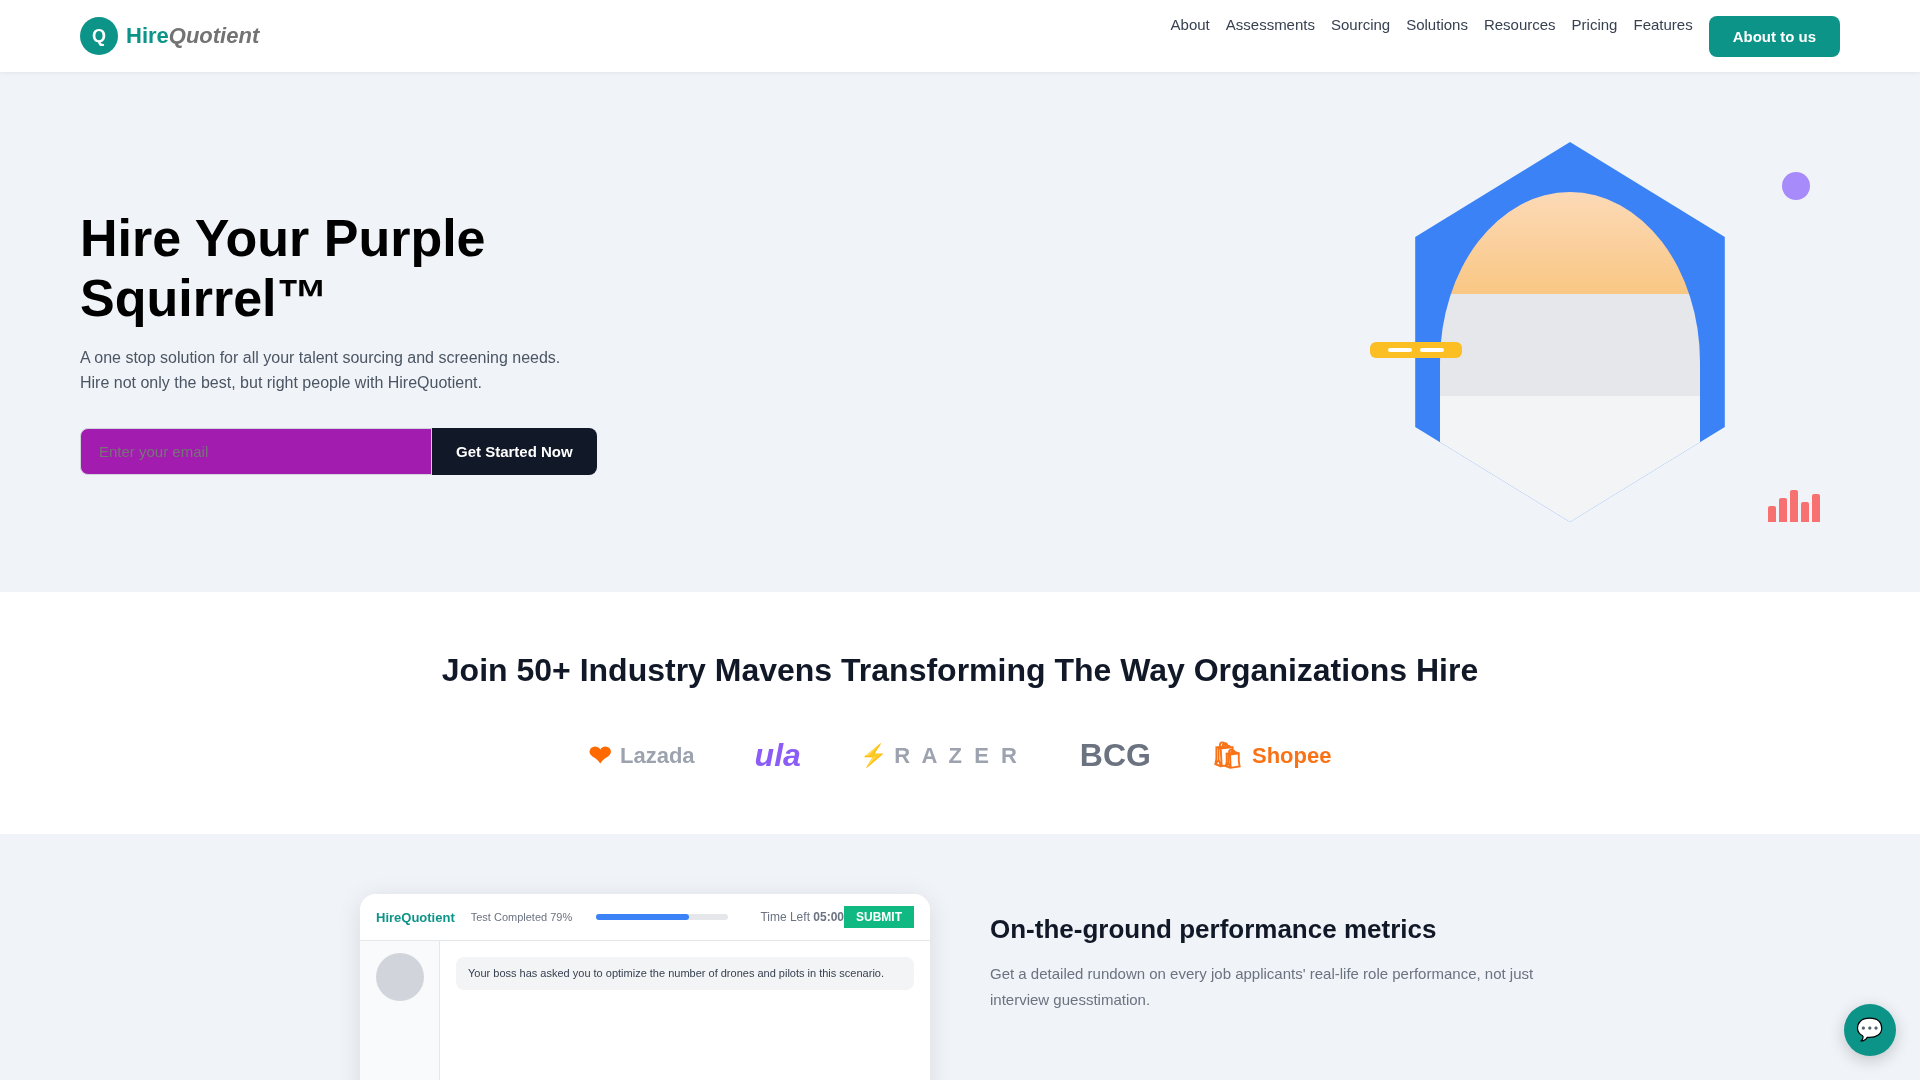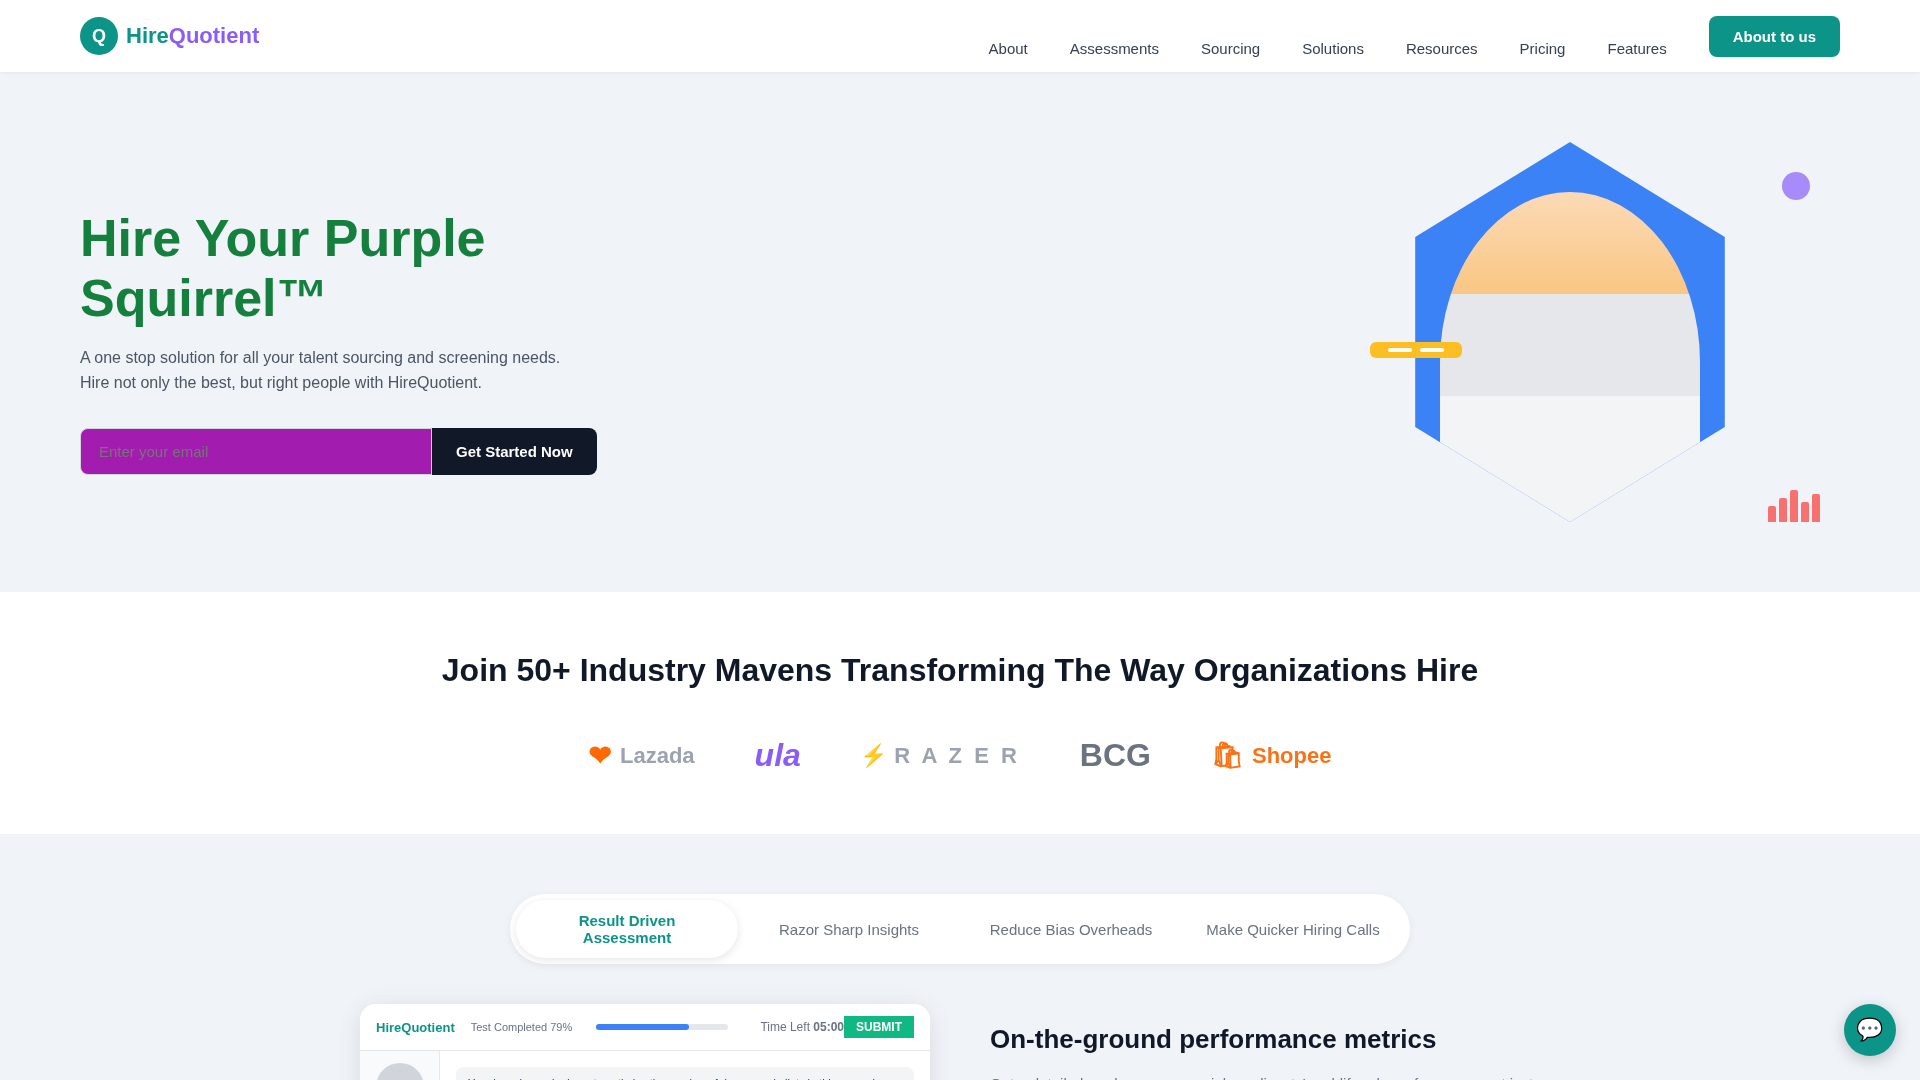--- a/index.html
+++ b/index.html
@@ -11,34 +11,34 @@
       padding: 0 80px; height: 72px; background: #fff; position: sticky; top: 0; z-index: 100;
       box-shadow: 0 1px 4px rgba(0,0,0,0.06);
     }
     .logo { display: flex; align-items: center; gap: 8px; text-decoration: none; }
     .logo-icon {
       width: 38px; height: 38px; background: #0d9488; border-radius: 50%;
       display: flex; align-items: center; justify-content: center; color: #fff; font-size: 18px; font-weight: 700;
     }
     .logo-text { font-size: 22px; font-weight: 700; color: #1a1a2e; }
     .logo-text span { color: #0d9488; }
-    .nav-links { display: flex; align-items: flex-end; gap: 42px; }
+    .nav-links { display: flex; align-items: flex-start; gap: 16px; }
     .nav-links a { text-decoration: none; color: #374151; font-size: 15px; font-weight: 500; }
     .talk-btn {
       background: #0d9488; color: #fff; border: none; border-radius: 8px;
       padding: 12px 24px; font-size: 15px; font-weight: 600; cursor: pointer;
     }
 
     
     .hero {
       display: flex; align-items: center; justify-content: space-between;
       padding: 60px 80px 40px; min-height: 460px; position: relative; overflow: hidden;
     }
     .hero-left { max-width: 580px; }
-    .hero-title { font-size: 52px; font-weight: 800; line-height: 1.15; color: #15803d; margin-bottom: 16px; }
+    .hero-title { font-size: 52px; font-weight: 800; line-height: 1.15; color: #000000; margin-bottom: 16px; }
     .hero-subtitle { font-size: 16px; color: #4b5563; line-height: 1.6; margin-bottom: 32px; }
     .hero-form { display: flex; gap: 0; }
     .email-input {
       width: 352px; padding: 14px 18px; border: 1.5px solid #d1d5db; border-radius: 8px 0 0 8px;
       font-size: 15px; outline: none; background: #a21caf;
     }
     .get-started-btn {
       background: #111827; color: #fff; border: none; border-radius: 0 8px 8px 0;
       padding: 14px 24px; font-size: 15px; font-weight: 600; cursor: pointer; white-space: nowrap;
     }
@@ -122,21 +122,21 @@
       color: #fff; font-size: 22px; cursor: pointer; box-shadow: 0 4px 16px rgba(0,0,0,0.2);
     }
   </style>
 </head>
 <body>
 
 <nav>
   <a class="logo" href="#">
     <div class="logo-icon">Q</div>
     <div class="logo-text">
-      <span>Hire</span><span style="color:#8b5cf6;">Quotient</span>
+      <span>Hire</span><span style="color:#737373;font-style:italic;">Quotient</span>
     </div>
   </a>
   <div class="nav-links">
     <a href="#">About</a>
     <a href="#">Assessments</a>
     <a href="#">Sourcing</a>
     <a href="#">Solutions</a>
     <a href="#">Resources</a>
     <a href="#">Pricing</a>
     <a href="#">Features</a>
@@ -196,26 +196,20 @@
       <span style="font-size:32px;font-weight:900;color:#6b7280;">BCG</span>
     </div>
     <div class="partner-logo">
       <span style="color:#f97316;font-size:26px;">🛍</span>
       <span style="color:#f97316;">Shopee</span>
     </div>
   </div>
 </section>
 
 <section class="tabs-section">
-  <div class="tabs-bar">
-    <div class="tab-item active">Result Driven Assessment</div>
-    <div class="tab-item">Razor Sharp Insights</div>
-    <div class="tab-item">Reduce Bias Overheads</div>
-    <div class="tab-item">Make Quicker Hiring Calls</div>
-  </div>
 
   <div class="content-area">
 
     <div class="content-screenshot">
       <div class="screenshot-header">
         <span class="screenshot-logo">HireQuotient</span>
         <div style="display:flex;align-items:center;gap:8px;flex:1;margin:0 16px;">
           <span style="font-size:11px;color:#6b7280;">Test Completed 79%</span>
           <div class="progress-bar-outer">
             <div class="progress-bar-inner"></div>

